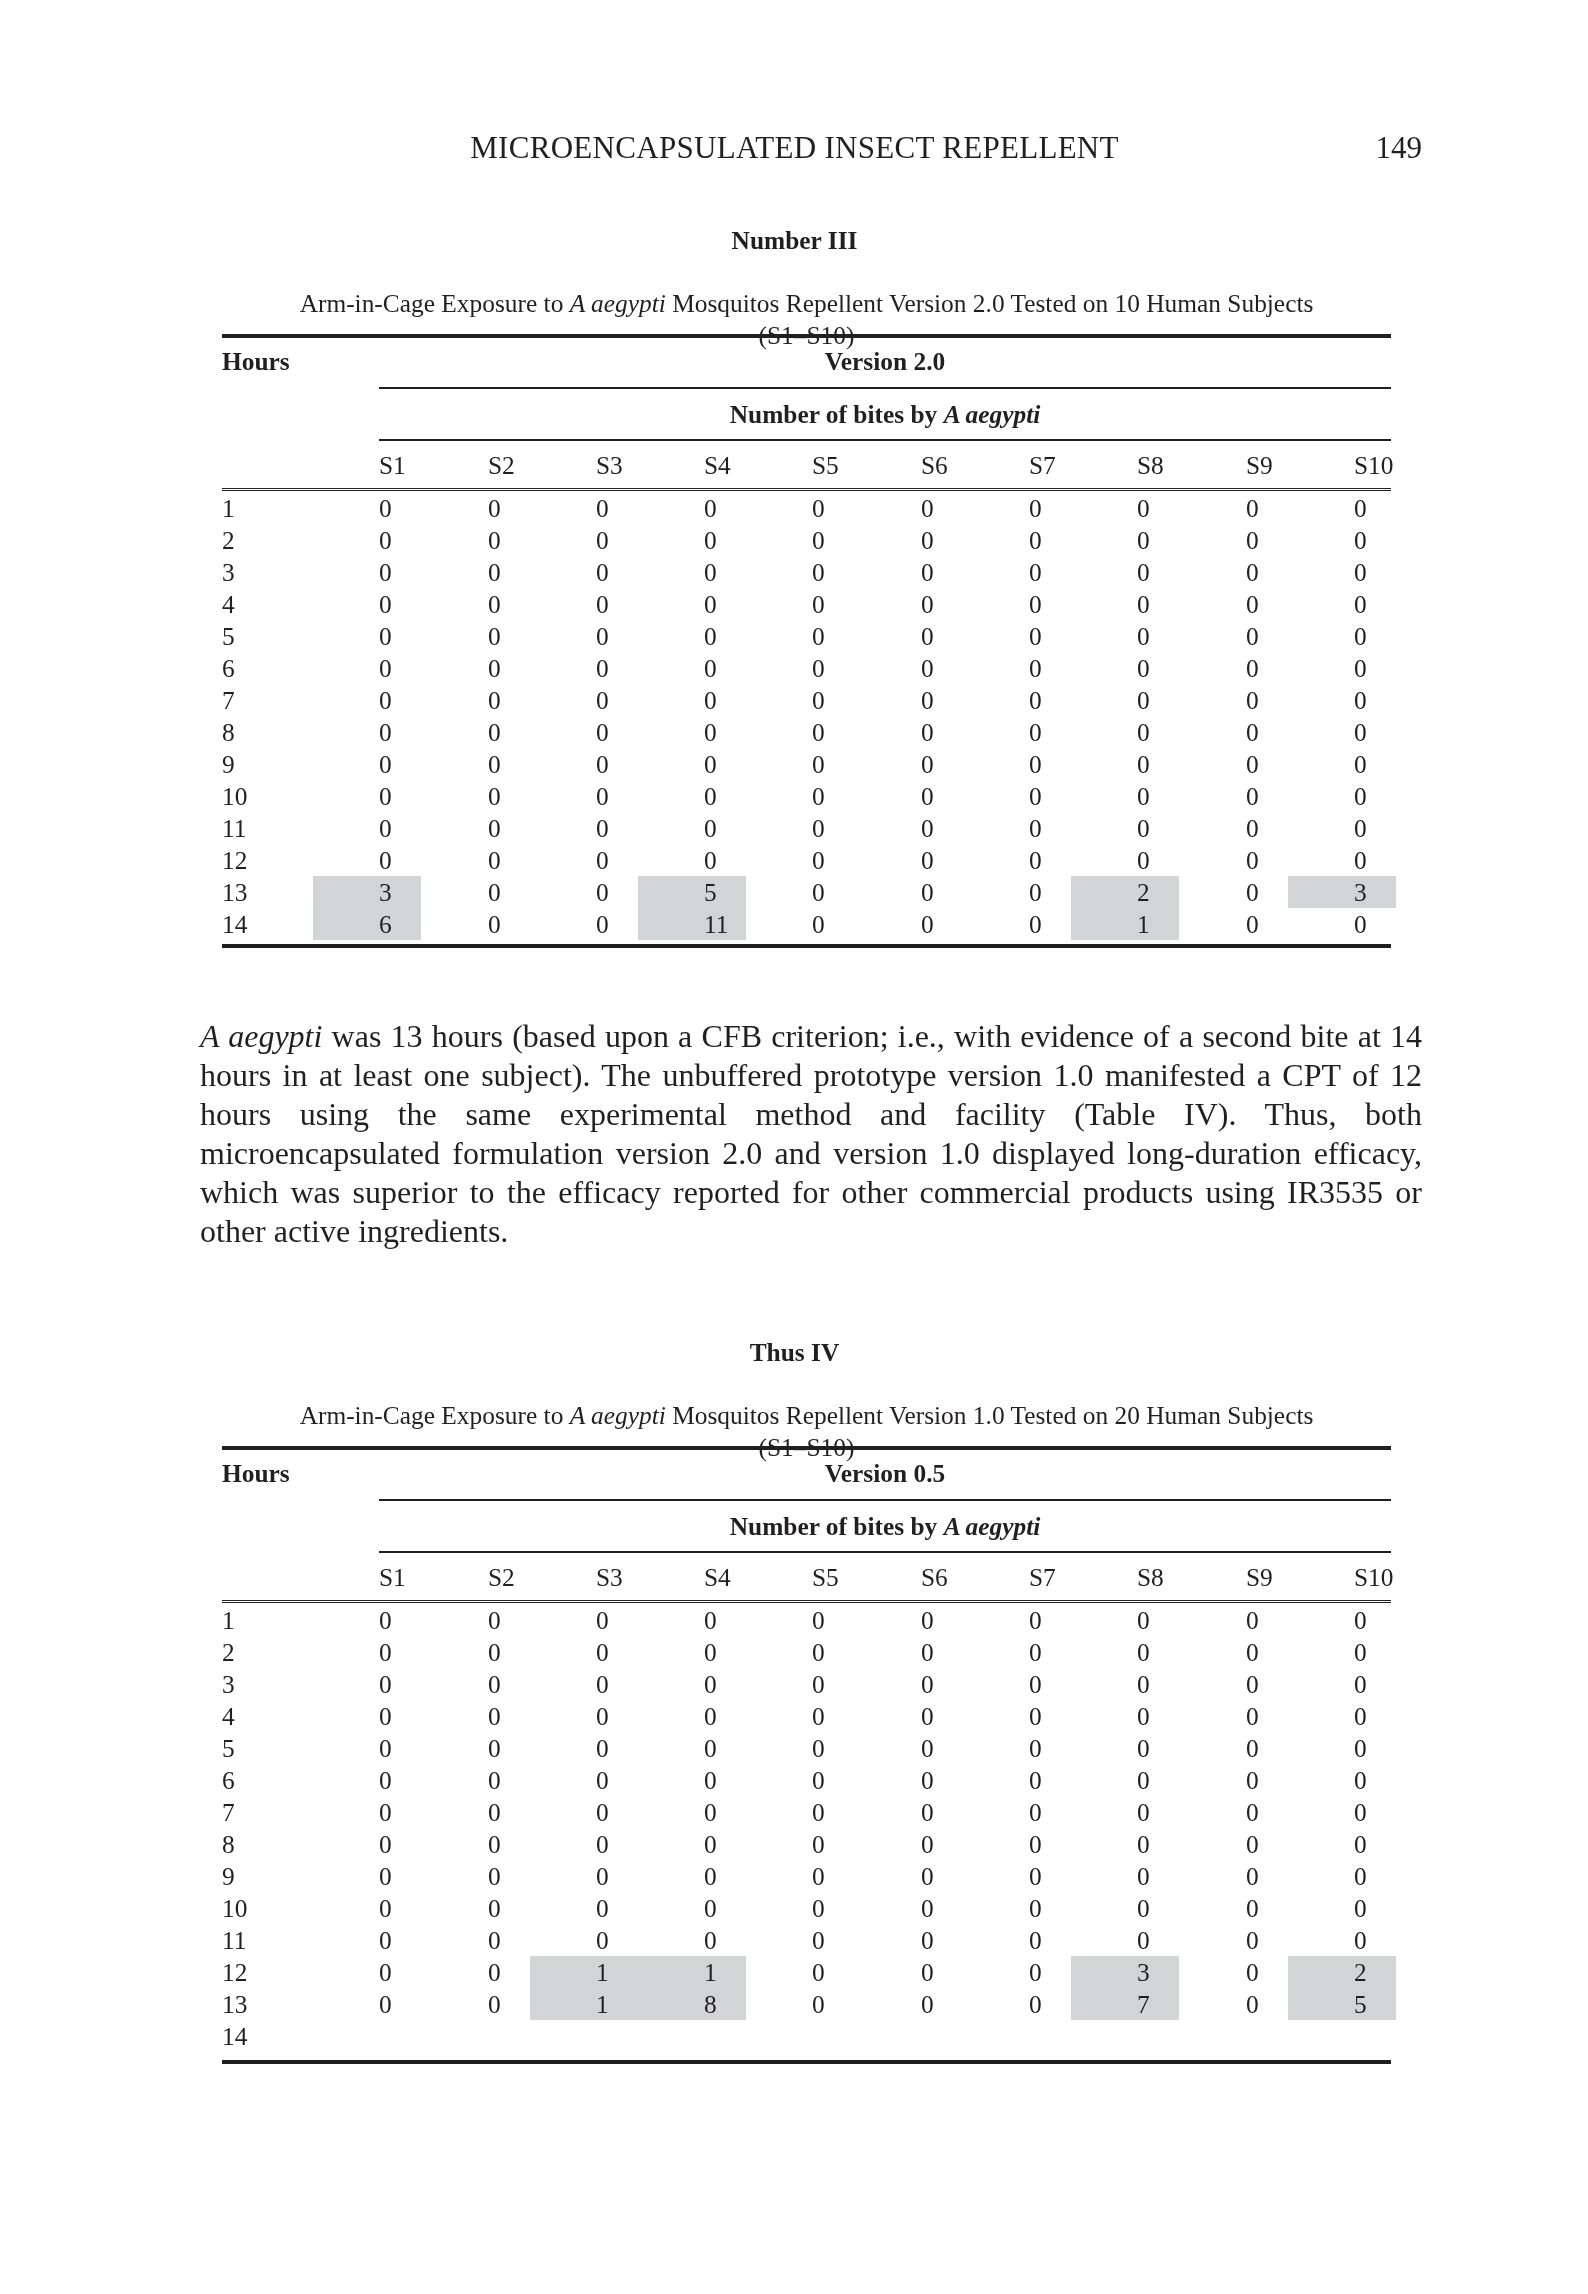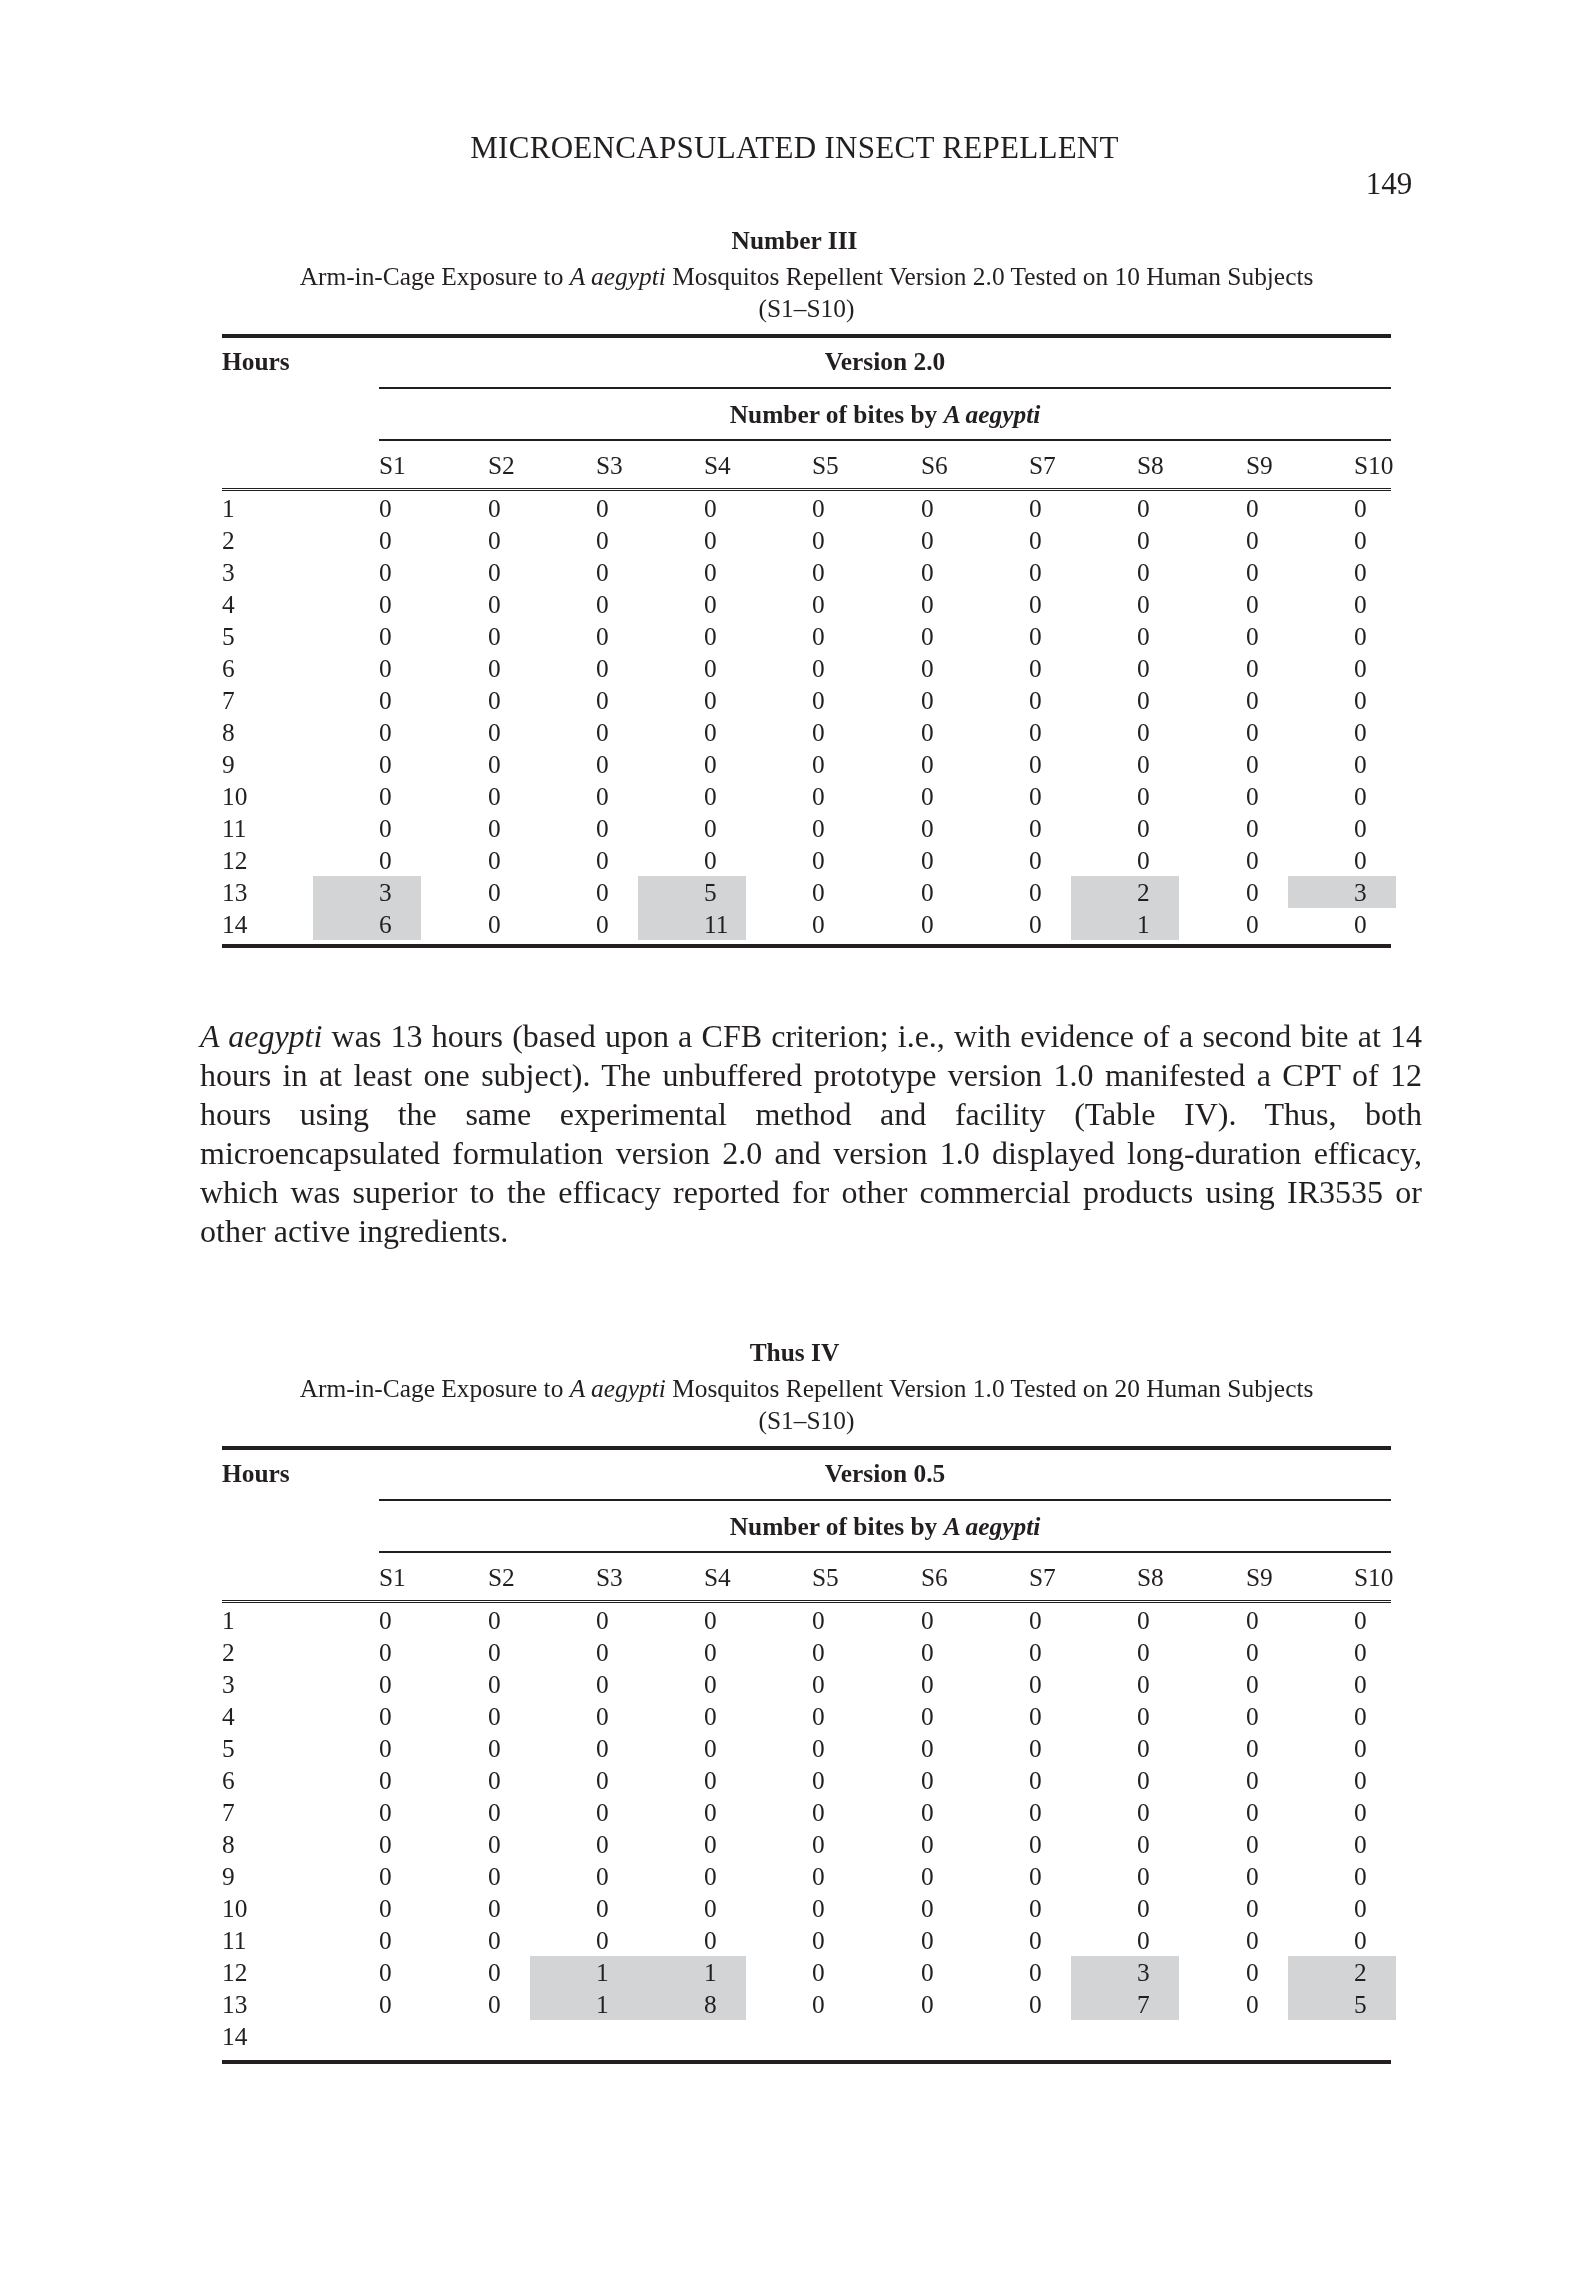--- a/index.html
+++ b/index.html
@@ -1,22 +1,22 @@
 <!DOCTYPE html>
 <html style="font-size:15px"><head>
 <meta charset="utf-8">
 <style>
   html, body { margin:0; padding:0; background:#ffffff; }
   body { width:1589px; height:2295px; position:relative; overflow:hidden;
          font-family:"Liberation Serif","DejaVu Serif",serif; color:#231f20; }
   .abs { position:absolute; }
   .running-head { top:130px; left:0; width:1589px; text-align:center; font-size:31px; letter-spacing:0.3px; }
-  .page-num { top:130px; left:1356px; width:66px; text-align:center; font-size:31px;margin-top:36px; }
+  .page-num { top:130px; left:1356px; width:66px; text-align:right; font-size:31px; }
   .tbl-title { left:0; width:1589px; text-align:center; font-size:25.4px; font-weight:bold; }
-  .tbl-caption { left:222px; width:1169px; text-align:center; font-size:25.4px; line-height:32px; }
+  .tbl-caption { left:222px; width:1169px; text-align:center; font-size:25.4px; line-height:32px;margin-top:27px; }
   .tbl { left:222px; width:1169px; }
   .rule-thick { position:absolute; left:0; width:1169px; height:3.8px; background:#231f20; }
   .rule-thin { position:absolute; height:1.9px; background:#231f20; }
   .rule-double { position:absolute; left:0; width:1169px; height:0.9px; border-top:0.9px solid #231f20; border-bottom:0.9px solid #231f20; }
   .hdr-text { position:absolute; font-size:25.4px; }
   .hours-hdr { left:0; font-weight:bold; }
   .group-hdr { left:157px; width:1012px; text-align:center; font-weight:bold; }
   .row { position:absolute; left:0; width:1169px; height:32px; }
   .cell { position:absolute; top:0; height:32px; line-height:32px; font-size:25.4px; box-sizing:border-box; }
   .cell.hours { left:0; width:91px; }

